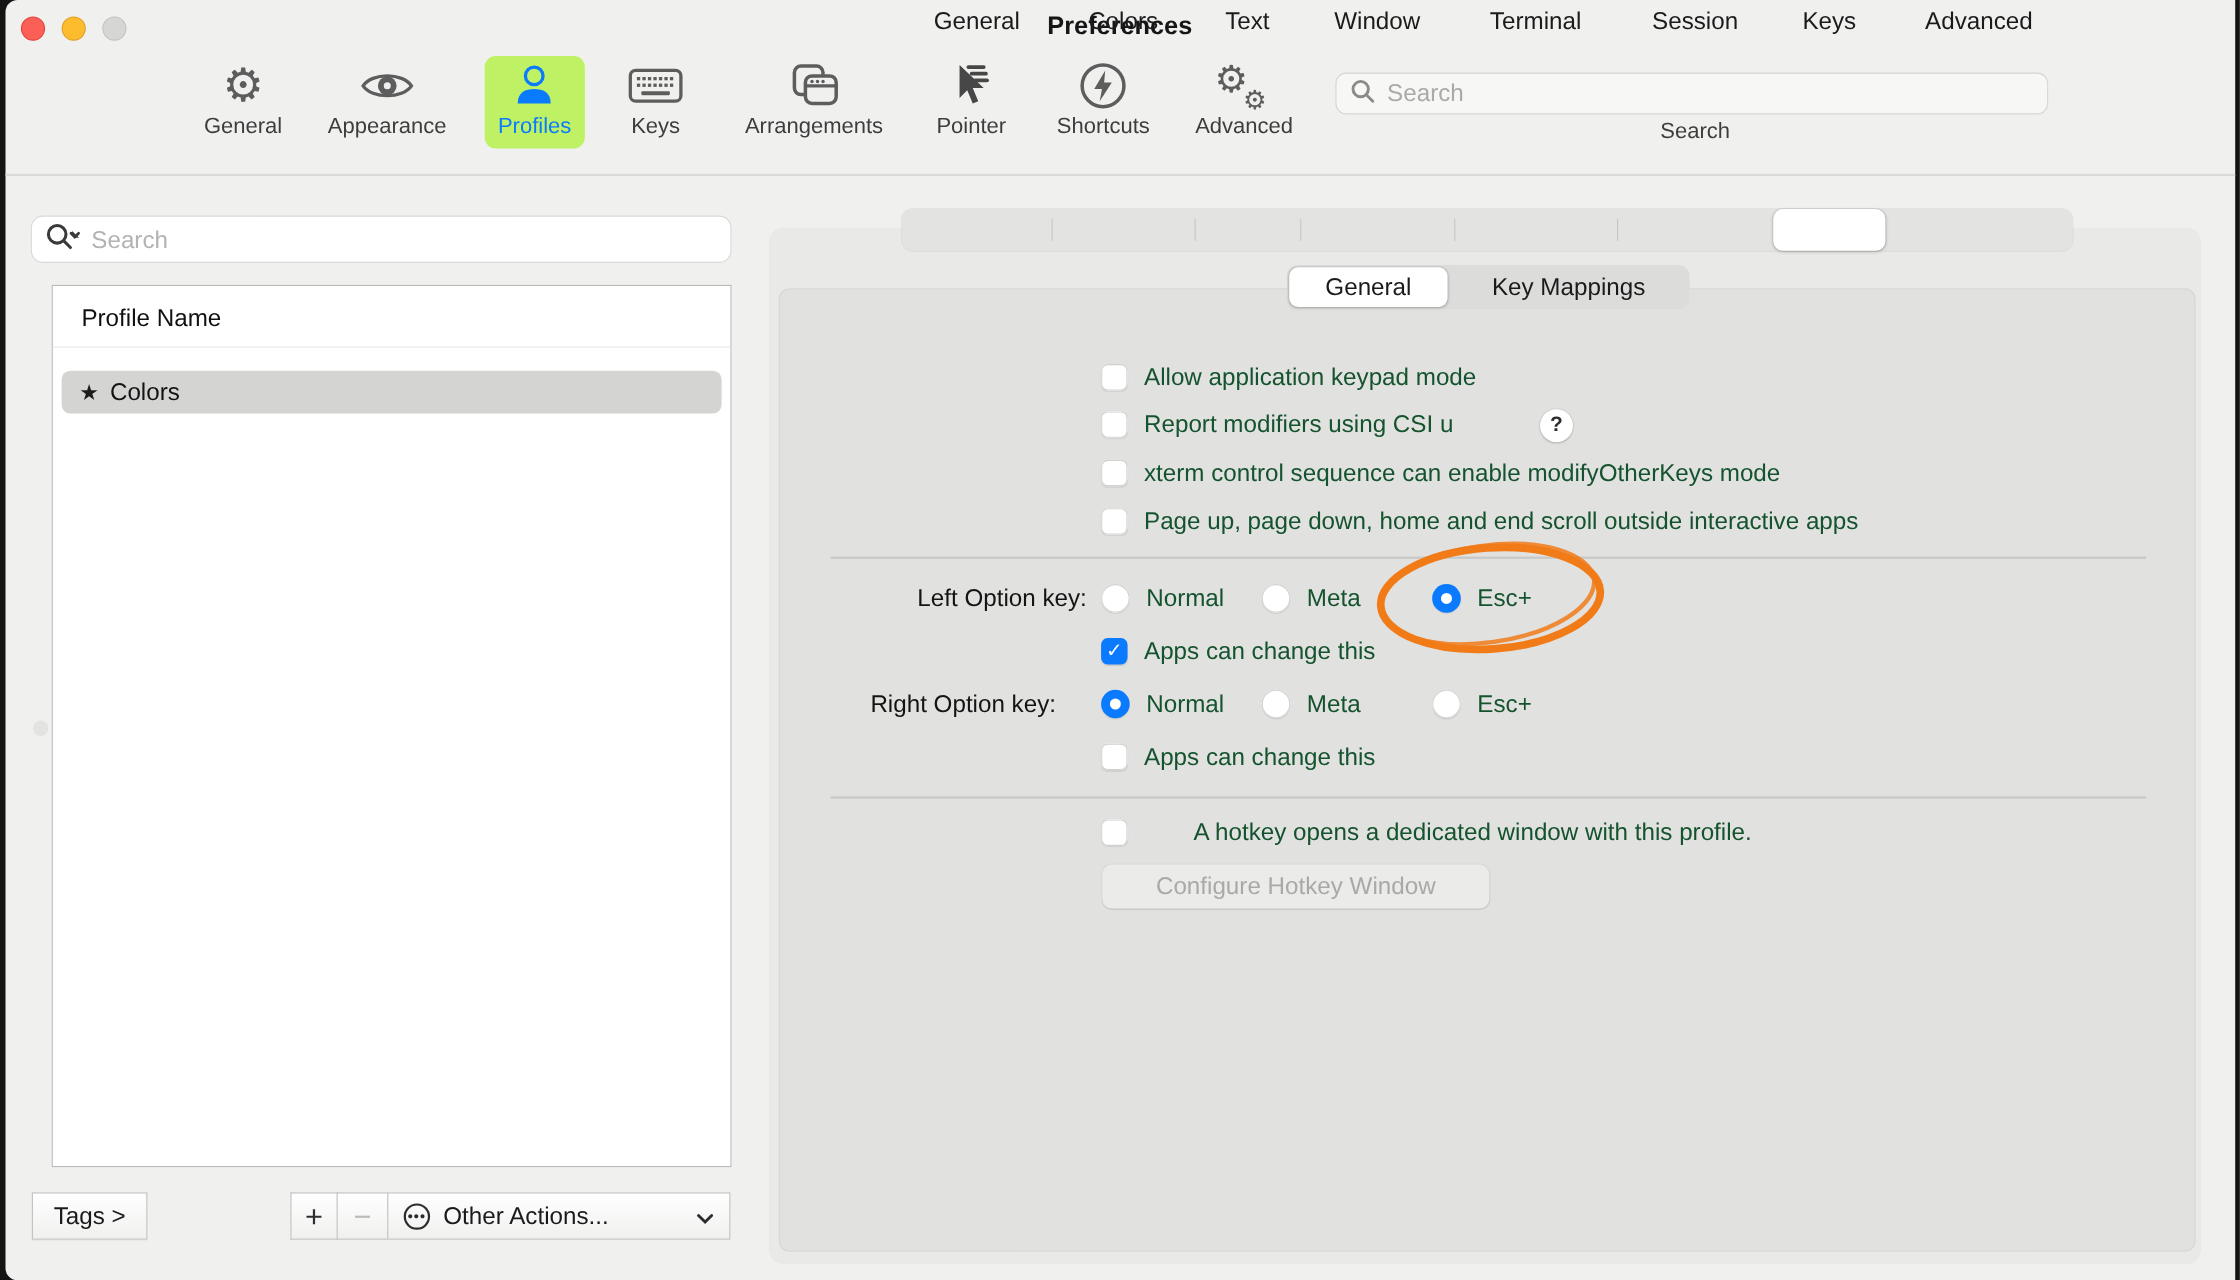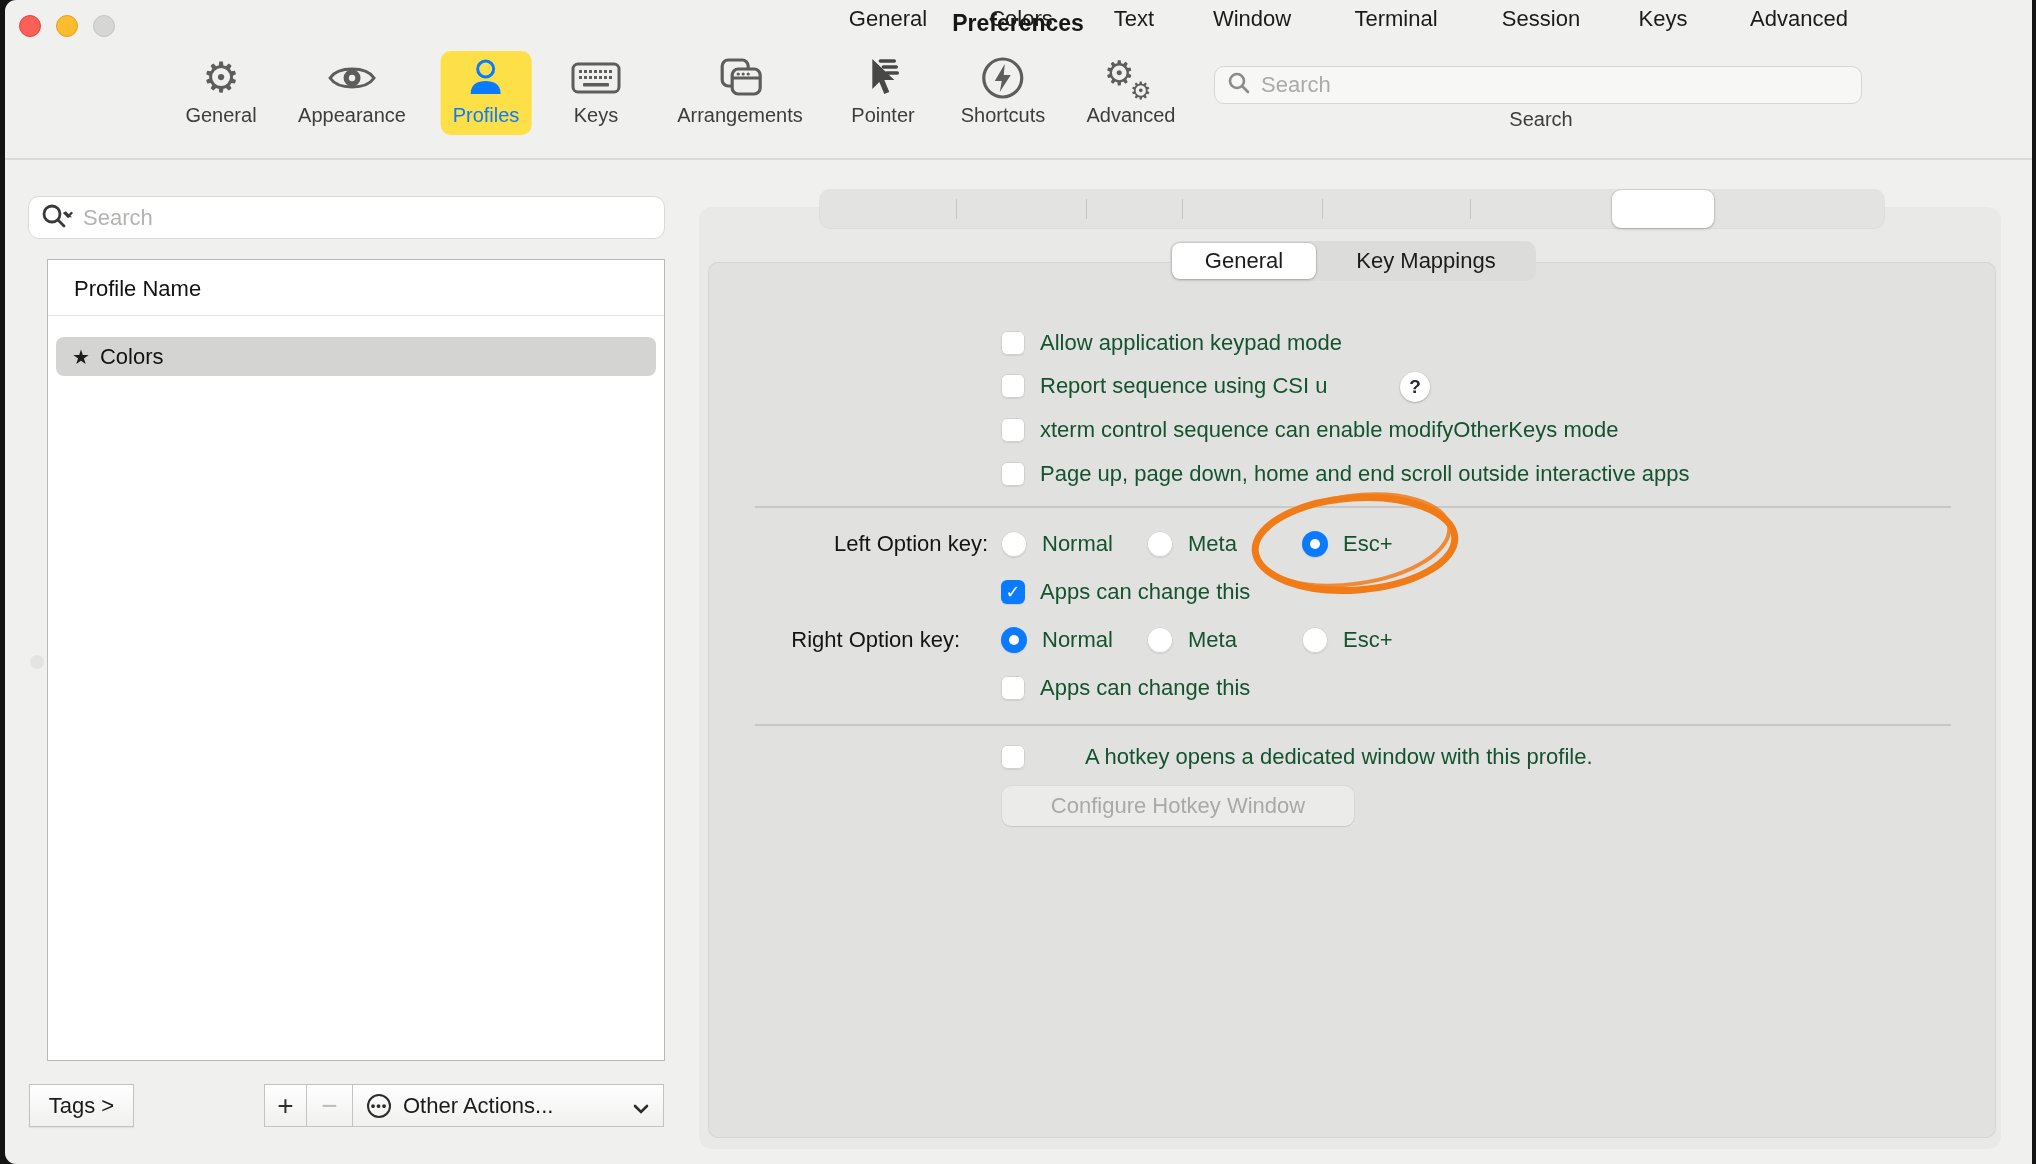--- a/index.html
+++ b/index.html
@@ -15,21 +15,21 @@
   .tl.red{left:19px;background:#fc5f56;border:1px solid #e1443c;}
   .tl.yellow{left:56px;background:#fdbc2e;border:1px solid #dfa023;}
   .tl.gray{left:93px;background:#d6d6d5;border:1px solid #c2c2c1;}
   .win-title{position:absolute;left:0;top:10px;width:2036px;text-align:center;
              font-size:23px;font-weight:700;color:#161617;}
 
   
   .tb-item{position:absolute;top:51px;height:84px;transform:translateX(-50%);
            display:flex;flex-direction:column;align-items:center;justify-content:flex-end;
            padding:0 12px;border-radius:10px;}
-  .tb-item.selected{background:#fde047;}
+  .tb-item.selected{background:#bef264;}
   .tb-icon{height:52px;display:flex;align-items:center;justify-content:center;color:#5d5d5d;}
   .tb-label{font-size:20px;color:#3d3d3e;padding-bottom:8px;white-space:nowrap;}
   .tb-item.selected .tb-label{color:#0a7aff;}
   .gear-glyph{font-family:"DejaVu Sans",sans-serif;font-size:42px;line-height:42px;color:#5d5d5d;}
   .gears2{position:relative;width:54px;height:48px;}
   .gears2 .g1{position:absolute;left:0;top:-2px;font-size:34px;}
   .gears2 .g2{position:absolute;left:26px;top:16px;font-size:24px;}
   .tb-search{position:absolute;left:1214px;top:66px;width:648px;height:38px;
              background:#f7f7f6;border:1.5px solid #d6d6d5;border-radius:10px;
              display:flex;align-items:center;gap:10px;padding:0 12px;box-sizing:border-box;}
@@ -297,21 +297,21 @@
 
       <div class="subbar"></div>
       <div class="sub-sel"></div>
       <div class="subtab" style="left:1244px">General</div>
       <div class="subtab" style="left:1426px">Key Mappings</div>
 
       <div class="cb" style="left:1001px;top:331px"></div>
       <div class="lbl" style="left:1040px;top:328px">Allow application keypad mode</div>
 
       <div class="cb" style="left:1001px;top:374px"></div>
-      <div class="lbl" style="left:1040px;top:371px">Report sequence using CSI u</div>
+      <div class="lbl" style="left:1040px;top:371px">Report modifiers using CSI u</div>
       <div class="help-btn">?</div>
 
       <div class="cb" style="left:1001px;top:418px"></div>
       <div class="lbl" style="left:1040px;top:415px">xterm control sequence can enable modifyOtherKeys mode</div>
 
       <div class="cb" style="left:1001px;top:462px"></div>
       <div class="lbl" style="left:1040px;top:459px">Page up, page down, home and end scroll outside interactive apps</div>
 
       <div class="hdiv" style="top:506px"></div>
 

